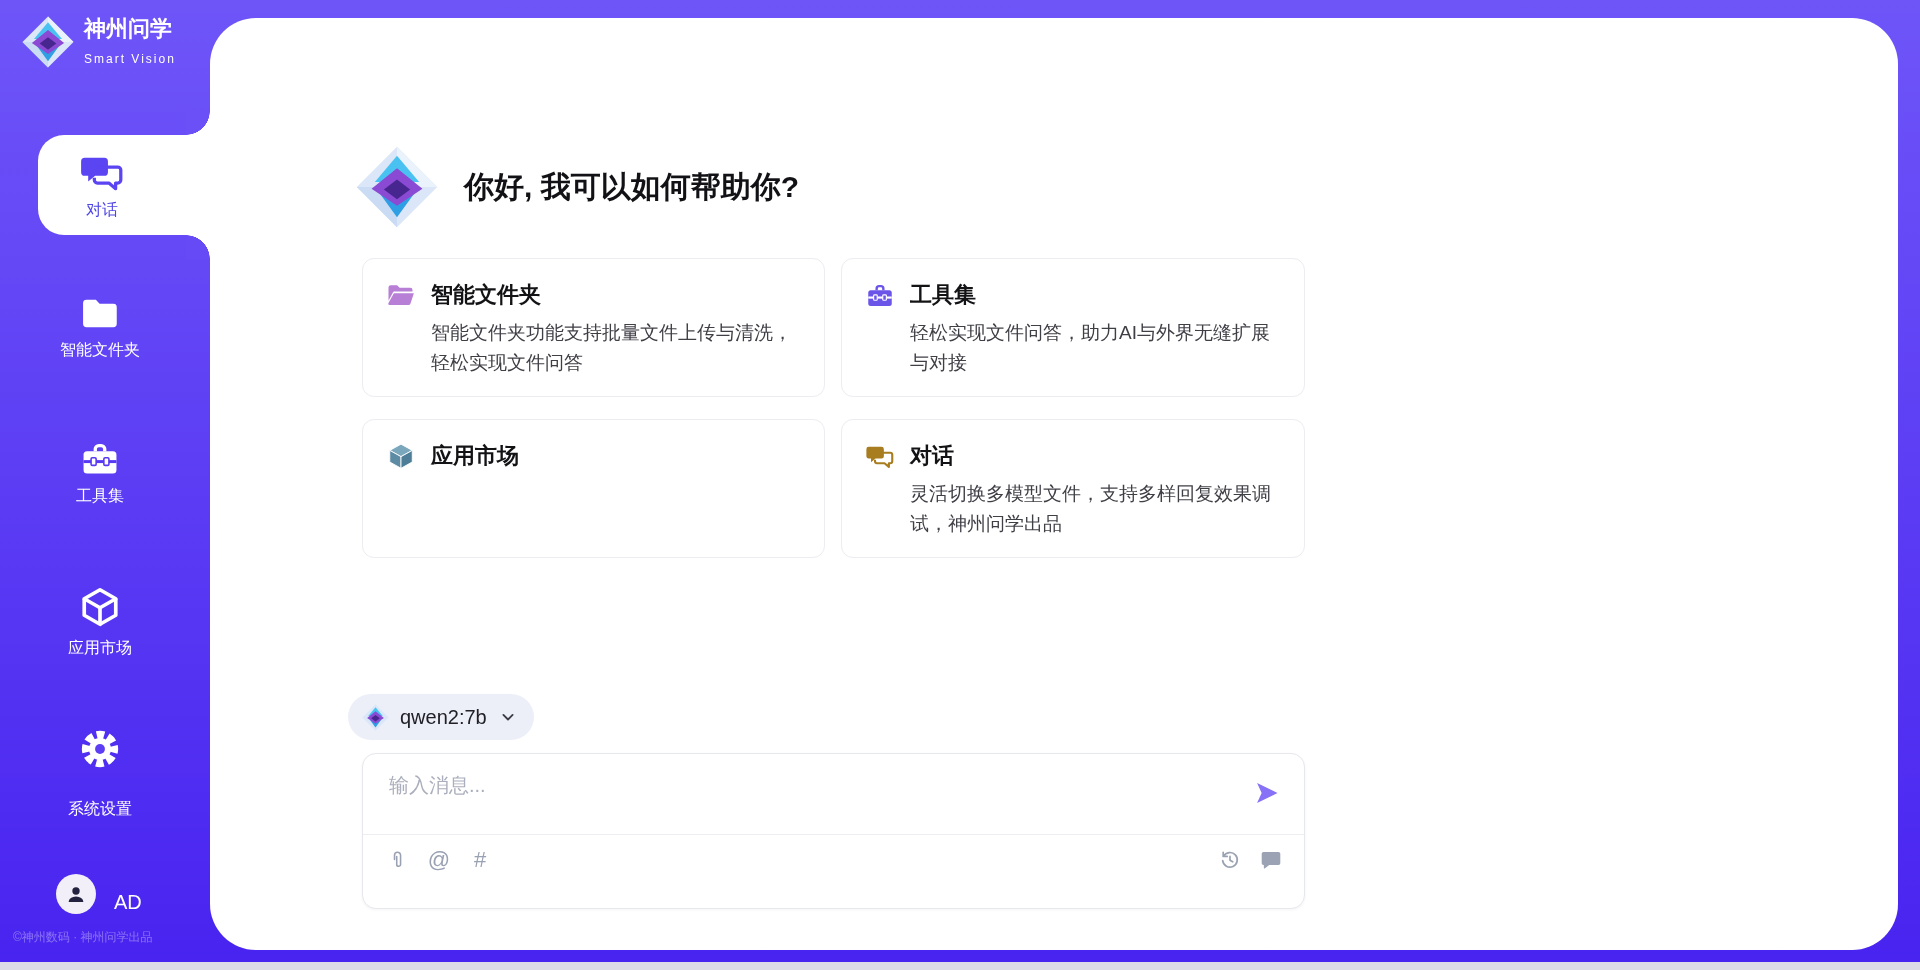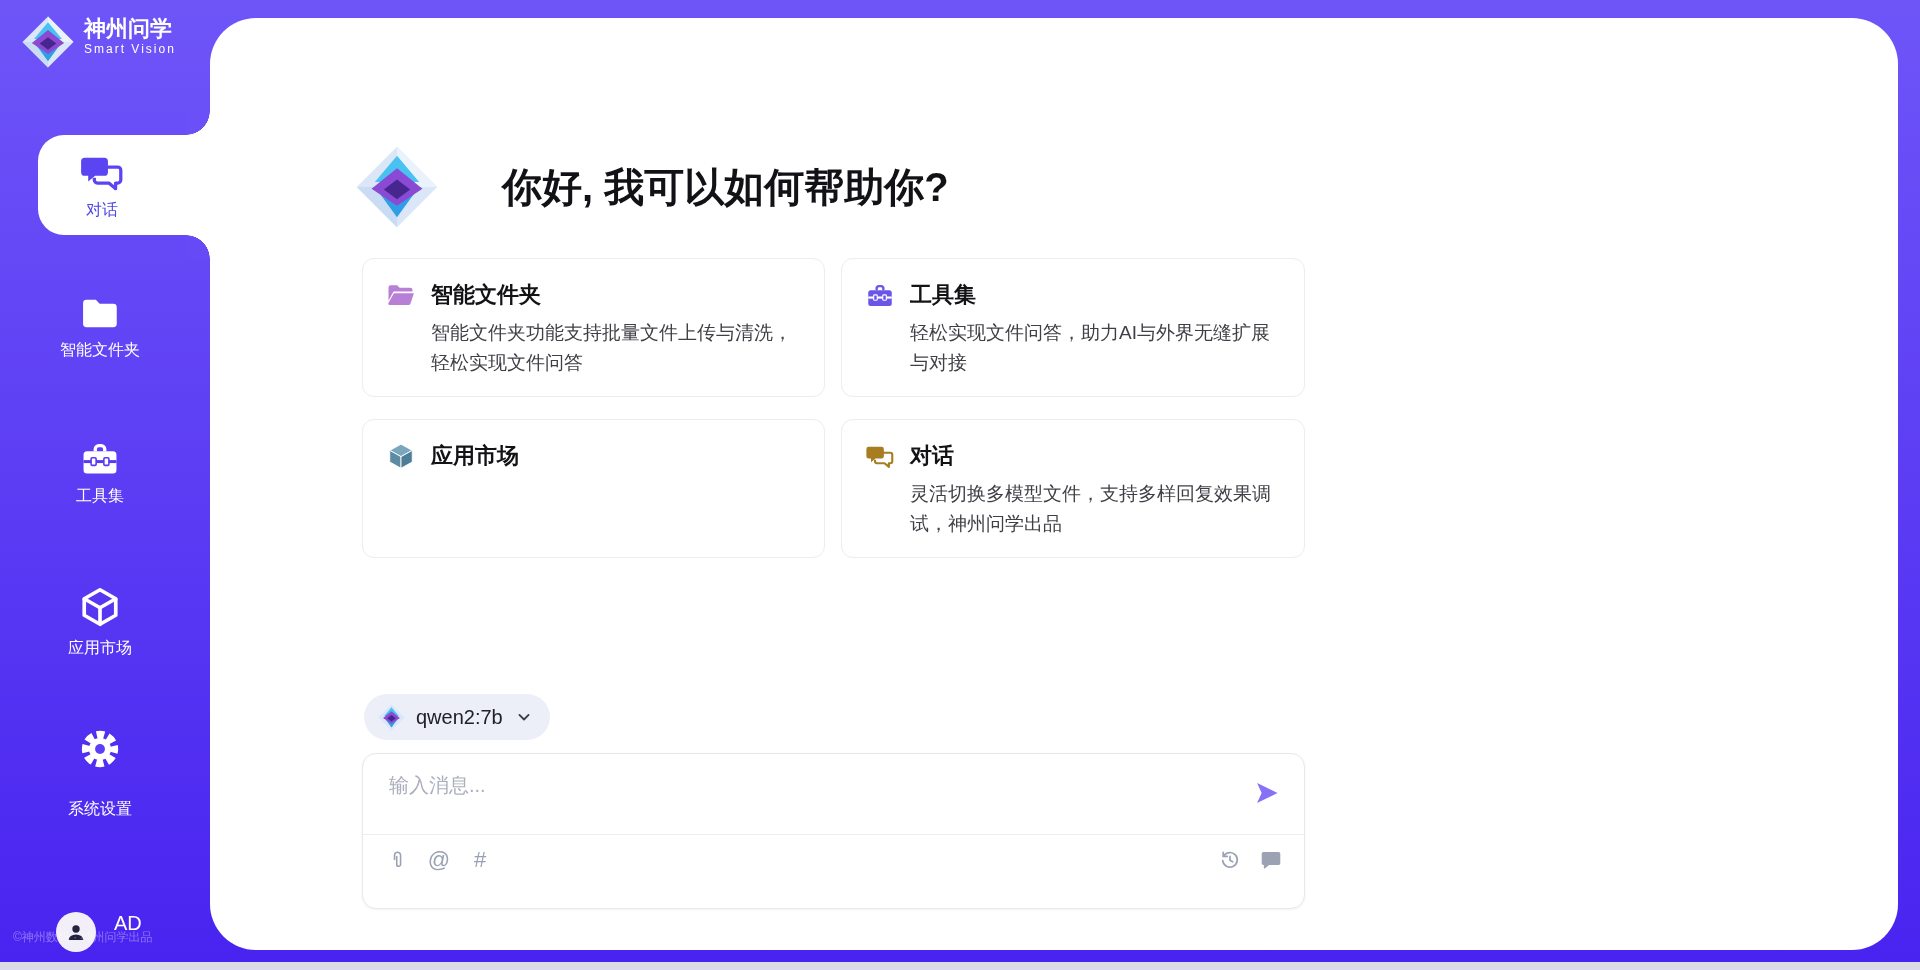--- a/index.html
+++ b/index.html
@@ -6,50 +6,50 @@
   body{width:1920px;height:970px;font-family:"Liberation Sans","DejaVu Sans",sans-serif;}
   .stage{position:relative;width:1920px;height:970px;overflow:hidden;
     background:linear-gradient(180deg,#6e55f8 0%,#5c3df4 50%,#4823f0 100%);}
   .bottom-track{position:absolute;left:0;bottom:0;width:100%;height:8px;background:#dcdae6;}
   
   .main-panel{position:absolute;left:210px;top:18px;width:1688px;height:932px;background:#fff;border-radius:46px;}
   
   .sidebar{position:absolute;left:0;top:0;width:226px;height:962px;}
   .brand{position:absolute;left:22px;top:16px;display:flex;align-items:flex-start;gap:10px;}
   .brand-name{color:#fff;font-size:22px;font-weight:bold;line-height:26px;}
-  .brand-sub{color:#fff;font-size:12px;letter-spacing:2px;margin-top:0;}
+  .brand-sub{color:#fff;font-size:12px;letter-spacing:2px;margin-top:10px;}
   .nav-tab{position:absolute;left:38px;top:135px;width:172px;height:100px;background:#fff;
     border-radius:26px 0 0 26px;display:flex;flex-direction:column;align-items:center;justify-content:center;
     gap:5px;padding-right:44px;box-sizing:border-box;cursor:pointer;}
   .nav-tab::before{content:"";position:absolute;right:0;top:-24px;width:24px;height:24px;
     background:radial-gradient(circle at 0 0,#6b50f7 23.5px,#fff 24px);}
   .nav-tab::after{content:"";position:absolute;right:0;bottom:-24px;width:24px;height:24px;
     background:radial-gradient(circle at 0 100%,#664af6 23.5px,#fff 24px);}
   .nav-tab .nav-label{color:#4f46e5;}
   .nav-label{font-size:16px;}
   .nav-item{position:absolute;left:0;width:200px;display:flex;flex-direction:column;align-items:center;
     gap:8px;color:#fff;cursor:pointer;}
   .nav-folder{top:294px;} .nav-toolbox{top:438px;} .nav-cube{top:584px;} .nav-gear{top:727px;gap:28px;}
   .icon{display:inline-flex;align-items:center;justify-content:center;}
-  .user{position:absolute;left:56px;top:912px;display:flex;align-items:flex-start;gap:18px;cursor:pointer;}
+  .user{position:absolute;left:56px;top:874px;display:flex;align-items:flex-end;gap:18px;cursor:pointer;}
   .avatar{width:40px;height:40px;border-radius:50%;background:#f3eff8;display:flex;align-items:center;justify-content:center;}
   .user-name{color:#fff;font-size:20px;}
   .copyright{position:absolute;left:13px;top:929px;color:rgba(255,255,255,.35);font-size:12px;white-space:nowrap;}
   
   .welcome{position:absolute;left:356px;top:146px;display:flex;align-items:center;gap:26px;}
-  .greeting{font-size:40px;font-weight:bold;color:#121216;margin-left:38px;}
+  .greeting{font-size:30px;font-weight:bold;color:#121216;}
   
   .cards{position:absolute;left:362px;top:258px;width:943px;display:grid;grid-template-columns:463px 1fr;gap:22px 16px;}
   .card{background:#fff;border:1px solid #ececf1;border-radius:12px;padding:21px 24px 18px 23px;
     box-sizing:border-box;min-height:127px;cursor:pointer;}
   .card-head{display:flex;align-items:center;gap:15px;}
   .card-title{font-size:22px;font-weight:bold;color:#131316;}
   .card-desc{margin:8px 0 0 45px;font-size:19px;color:#3f3f46;line-height:30px;}
   
-  .model-pill{position:absolute;left:364px;top:694px;height:46px;border-radius:23px;background:#edeff8;
+  .model-pill{position:absolute;left:348px;top:694px;height:46px;border-radius:23px;background:#edeff8;
     display:inline-flex;align-items:center;gap:11px;padding:0 16px 0 14px;cursor:pointer;}
   .model-label{font-size:20px;color:#202027;}
   .composer{position:absolute;left:362px;top:753px;width:943px;height:156px;box-sizing:border-box;
     background:#fff;border:1px solid #e7e7ee;border-radius:14px;box-shadow:0 1px 3px rgba(40,40,80,.05);}
   .composer textarea{position:absolute;left:24px;top:16px;width:840px;height:52px;border:none;outline:none;
     resize:none;font-size:20px;font-family:inherit;color:#2a2a31;background:transparent;}
   .composer textarea::placeholder{color:#abaebc;}
   .send-btn{position:absolute;right:22px;top:24px;width:30px;height:30px;border:none;background:transparent;
     padding:0;cursor:pointer;display:flex;align-items:center;justify-content:center;}
   .composer-divider{position:absolute;left:0;right:0;top:80px;border-top:1px solid #ededf2;}

